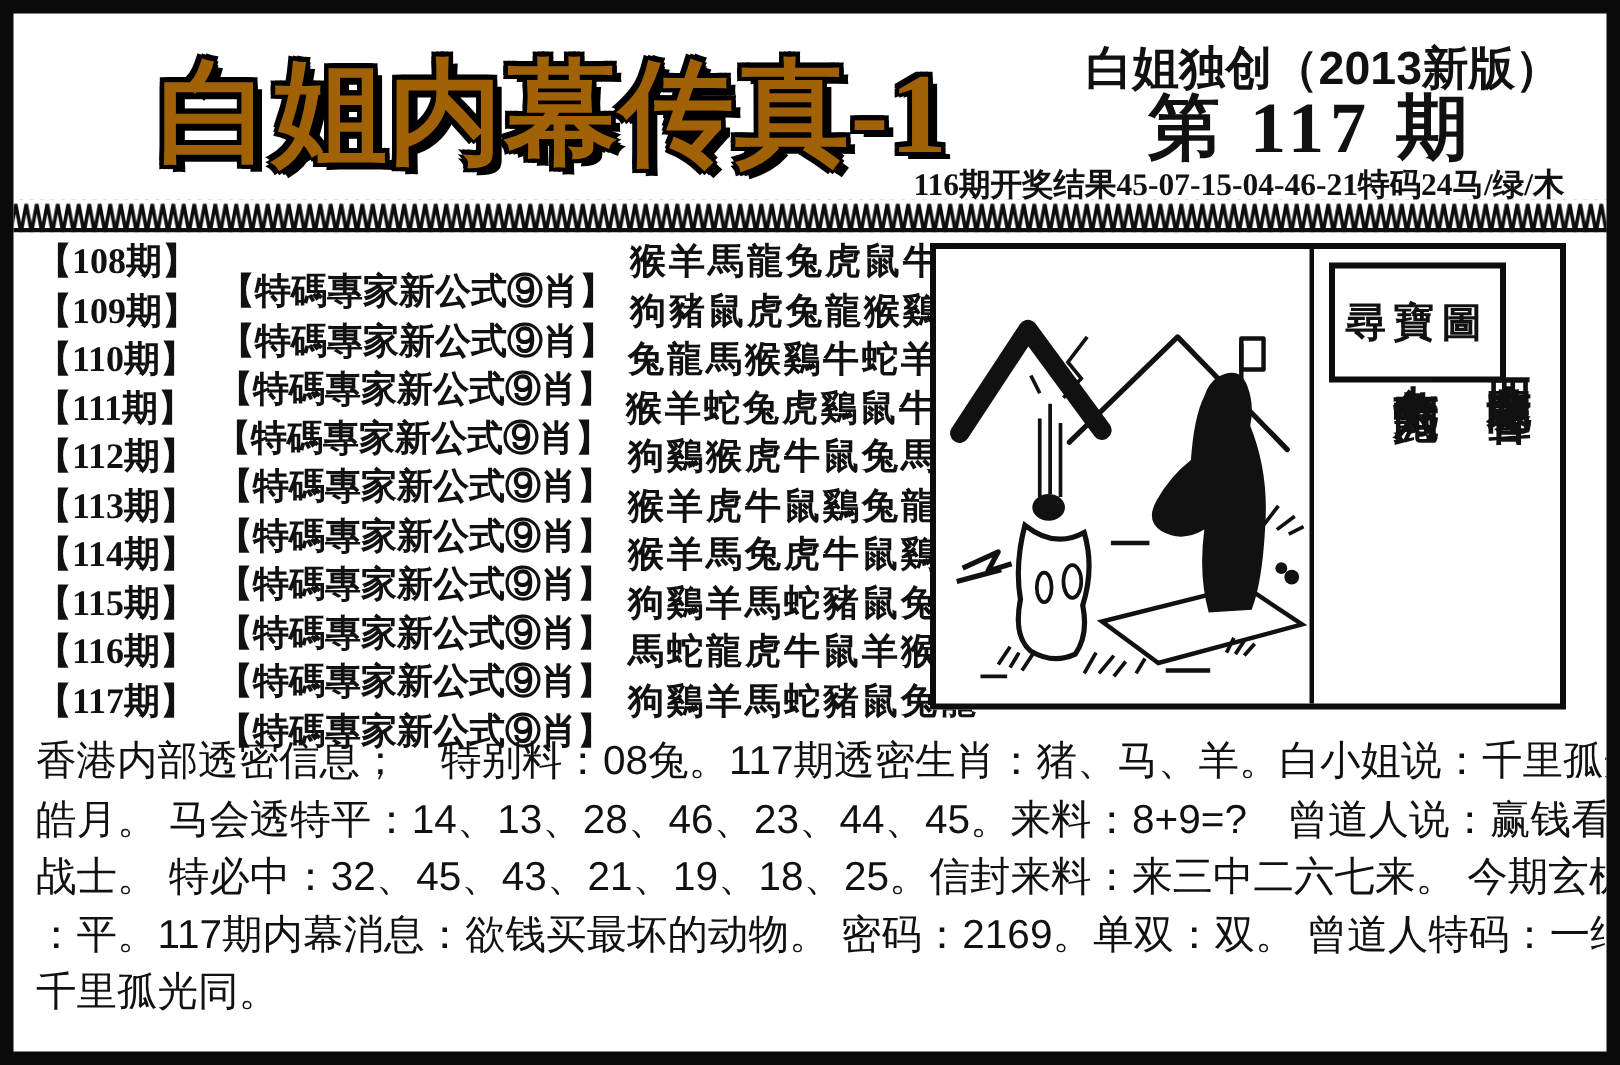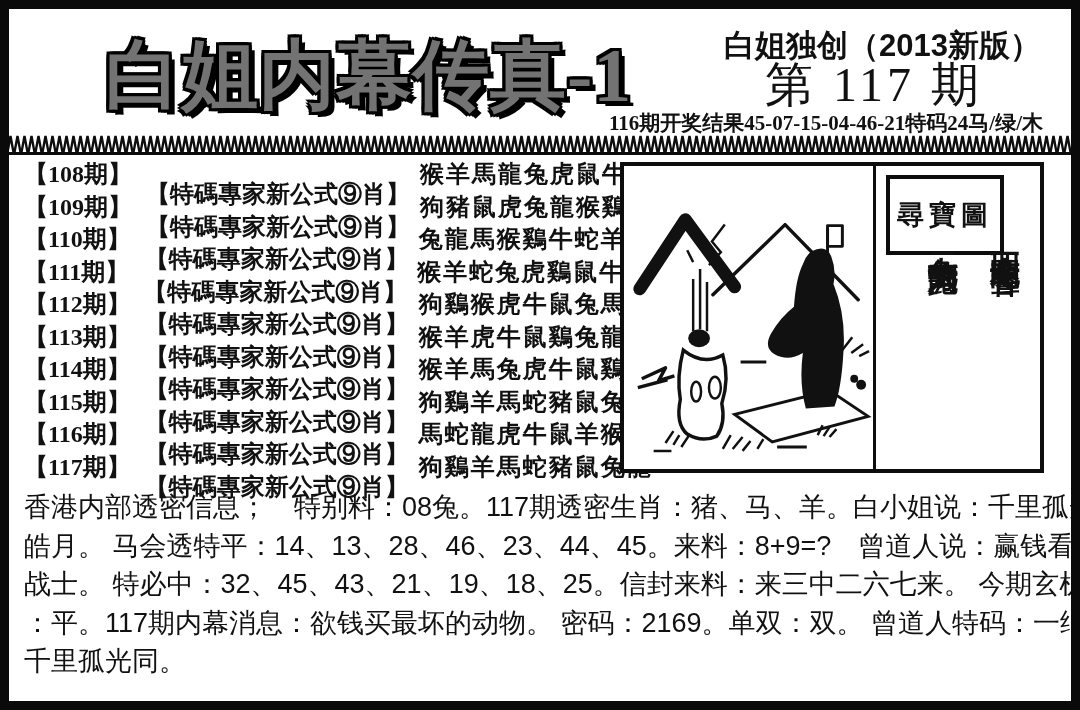--- a/index.html
+++ b/index.html
@@ -10,35 +10,35 @@
     background:#ffffff;
     border:9px solid #0a0a0a;
     overflow:hidden;
     color:#111;
     font-family:"Liberation Serif","DejaVu Serif",serif;
   }
   
   .title{
     position:absolute;left:96px;top:16px;
     font-size:76px;font-weight:bold;white-space:nowrap;
-    color:#737373;
+    color:#a16207;
     text-shadow:
       -3px -3px 0 #000, 3px -3px 0 #000, -3px 3px 0 #000, 3px 3px 0 #000,
       -3px 0 0 #000, 3px 0 0 #000, 0 -3px 0 #000, 0 3px 0 #000,
       6px 5px 0 #000;
     letter-spacing:1px;
   }
   .edition{
     position:absolute;right:30px;top:16px;
     font-size:31px;font-weight:bold;white-space:nowrap;
     font-family:Liberation Sans, sans-serif;
   }
   .issue{
     position:absolute;left:700px;top:44px;width:330px;
-    text-align:center;font-size:48px;font-weight:normal;
+    text-align:center;font-size:48px;font-weight:bold;
     letter-spacing:4px;white-space:nowrap;
   }
   .result{
     position:absolute;right:28px;top:100px;
     font-size:21px;font-weight:bold;white-space:nowrap;
   }
   .zigzag{position:absolute;left:-2px;top:124px;width:1066px;height:22px;}
   
   .records{position:absolute;left:15px;top:149px;width:600px;}
   .row{

